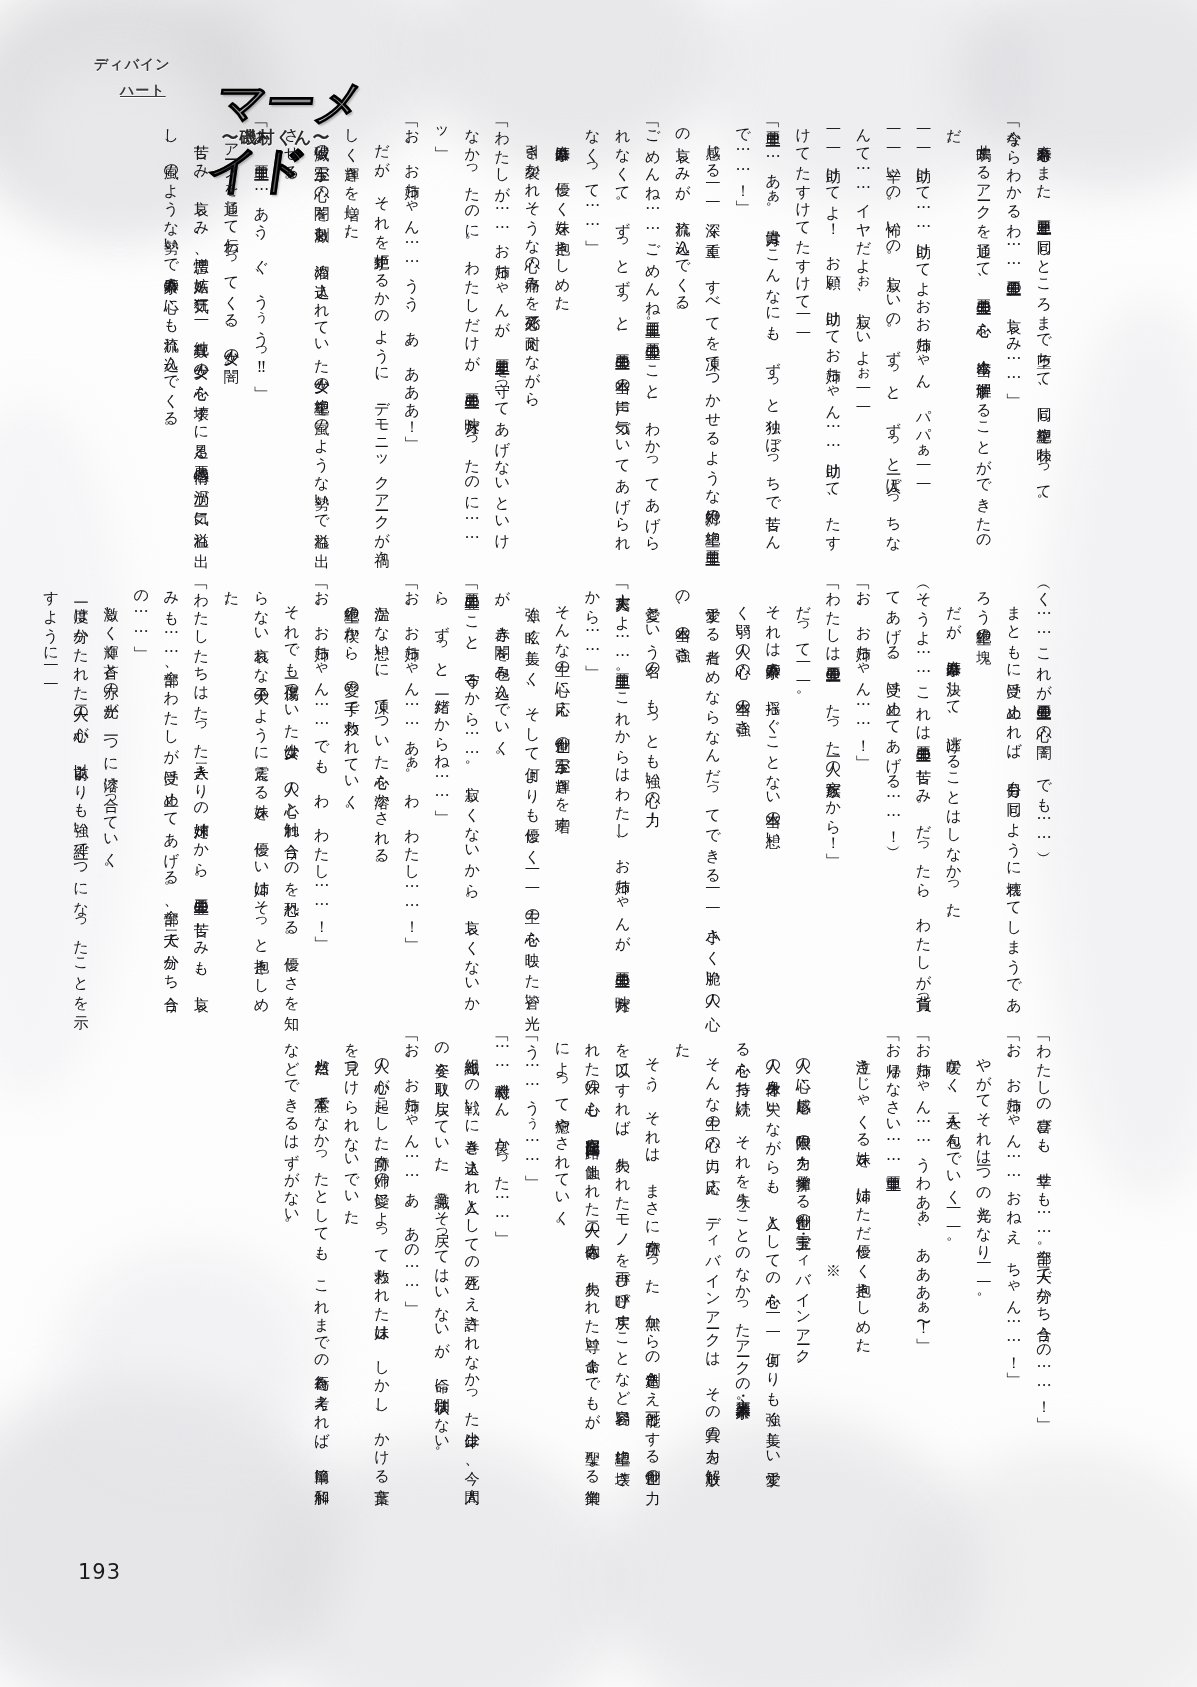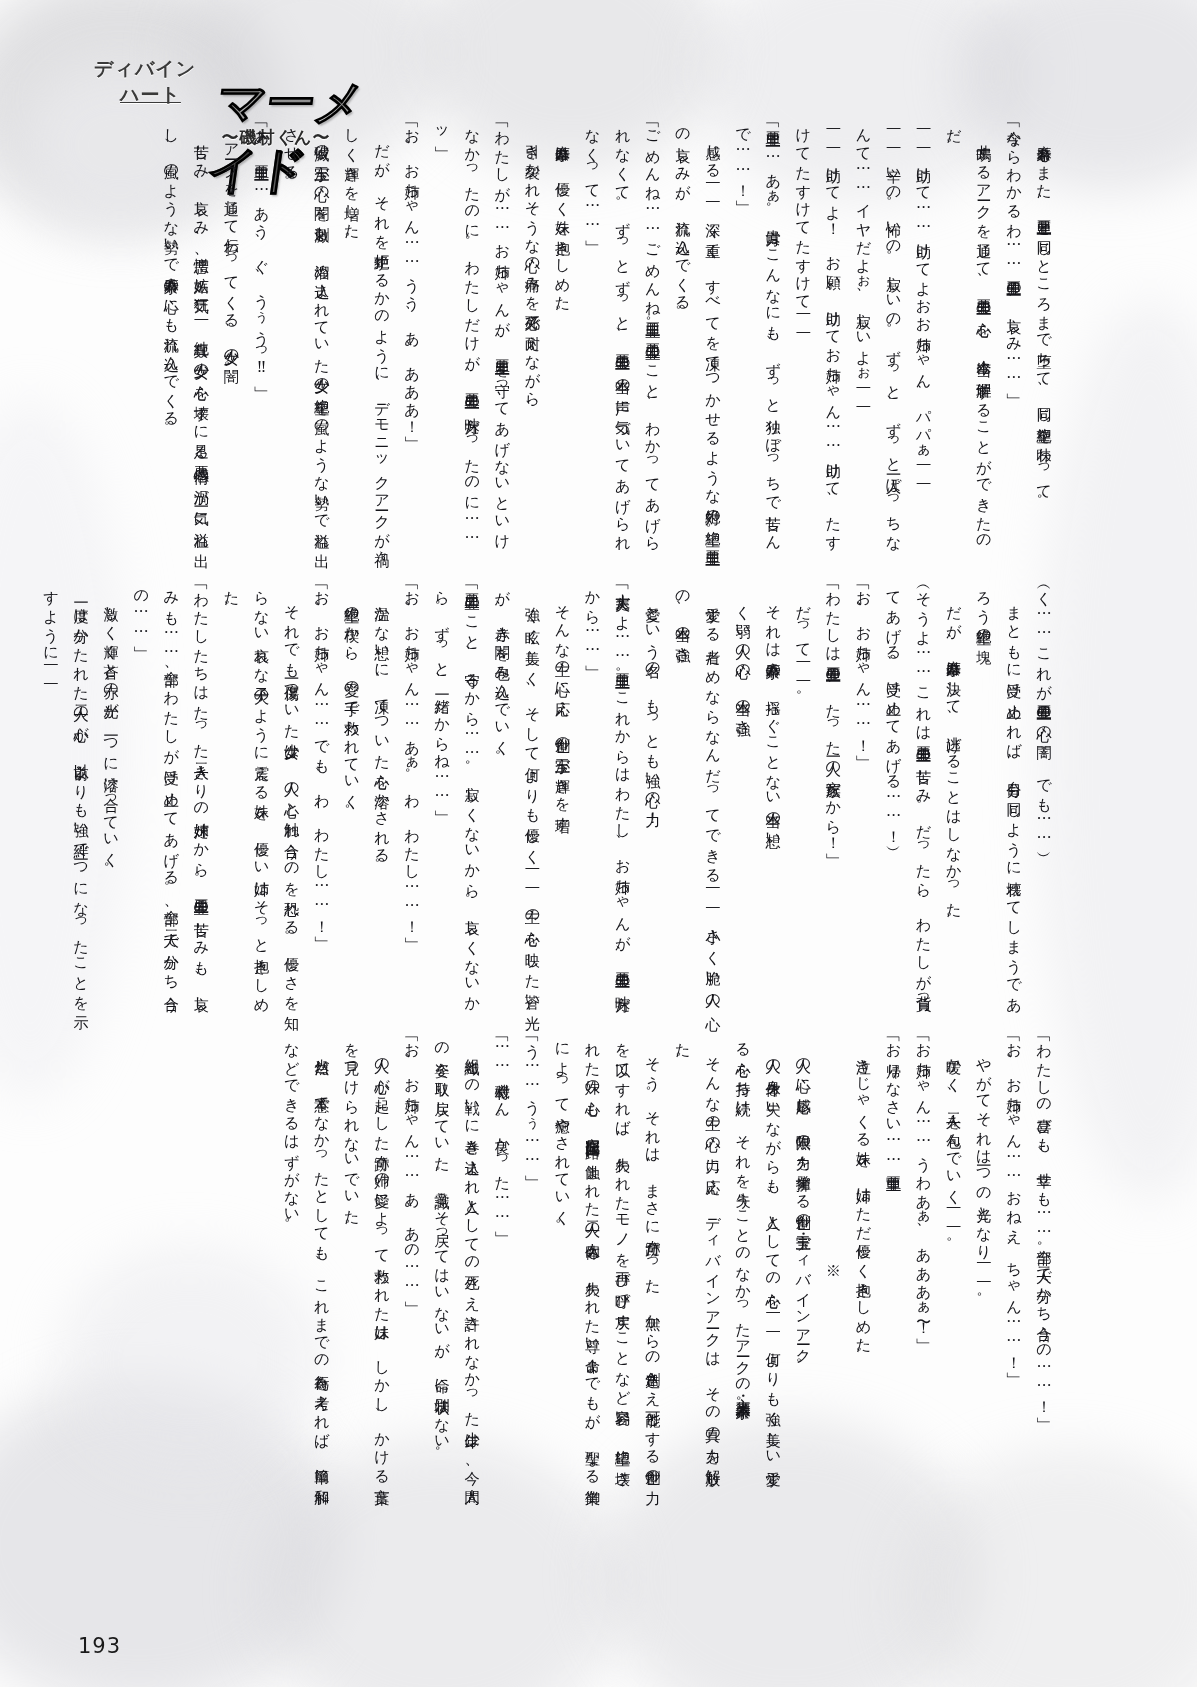--- a/index.html
+++ b/index.html
@@ -33,21 +33,21 @@
     text-align:center;
     font-family:"DejaVu Sans","Liberation Sans",sans-serif;
     font-weight:bold;
     font-size:17px;letter-spacing:1px;
     color:#2a2a2a;
     text-shadow:0 1px 0 #fff,0 0 3px rgba(255,255,255,.9);
   }
   .logo-katakana{
     position:absolute;
     font-family:"DejaVu Sans","Liberation Sans",sans-serif;
-    font-weight:bold;font-size:19px;color:#3a3a3a;
+    font-weight:bold;font-size:14px;color:#3a3a3a;
     letter-spacing:1px;
     text-shadow:0 1px 0 #fff;
   }
   .logo-main{
     position:absolute;left:140px;top:36px;
     font-family:"DejaVu Sans","Liberation Sans",sans-serif;
     font-weight:bold;font-size:50px;
     letter-spacing:-2px;
     color:#111;
     -webkit-text-stroke:1px #000;
@@ -80,21 +80,21 @@
   .tategaki p.noind{text-indent:0;}
 
   .sep{
     text-align:center;
     text-indent:0;
     letter-spacing:4px;
   }
 
   
   #folio{
-    position:absolute;left:78px;top:1634px;
+    position:absolute;left:78px;top:1560px;
     font-family:"DejaVu Sans","Liberation Sans",sans-serif;
     font-size:21px;color:#1a1a1a;letter-spacing:1px;
   }
 </style>
 </head>
 <body>
 
 <div id="page">
 
   <div class="bg-layer">

